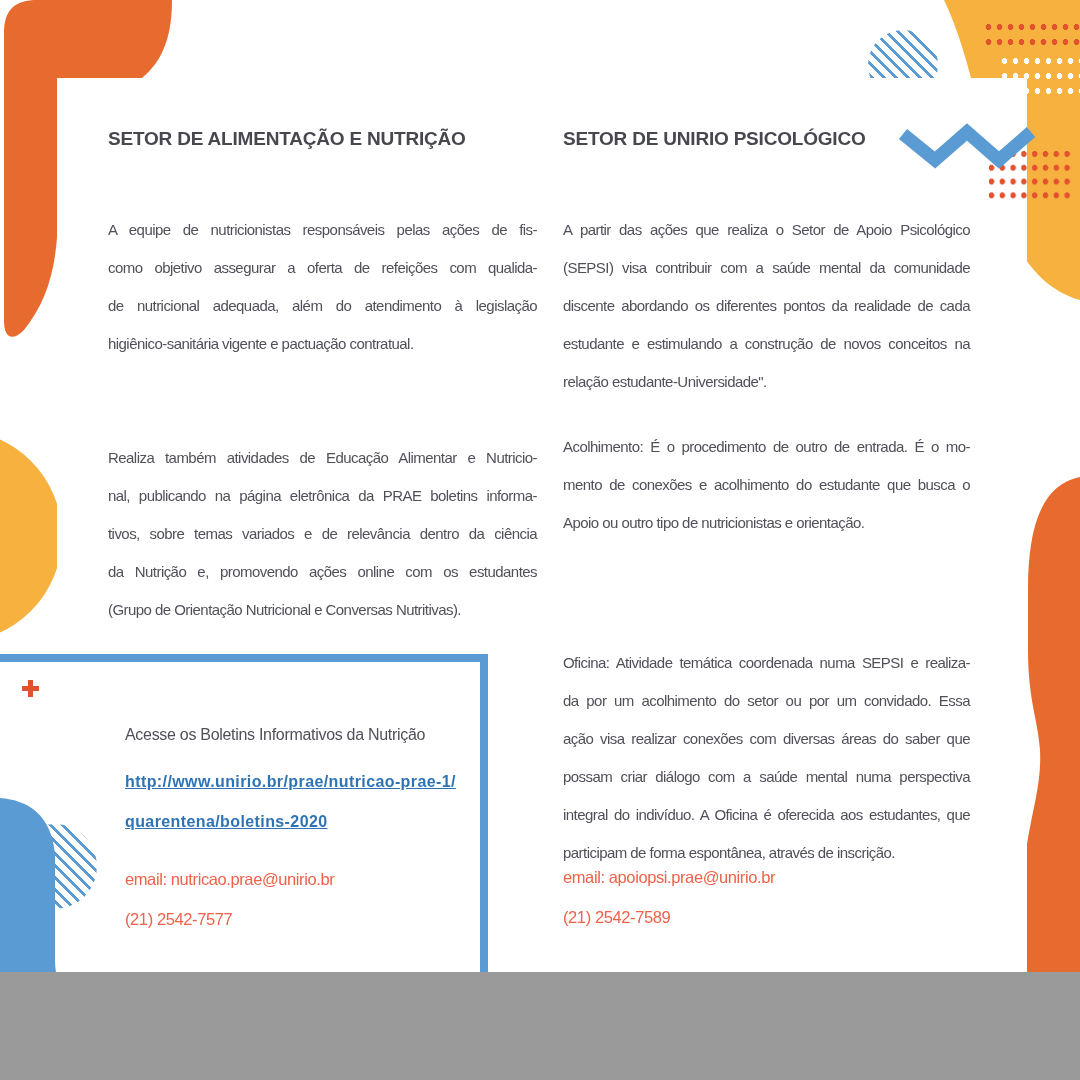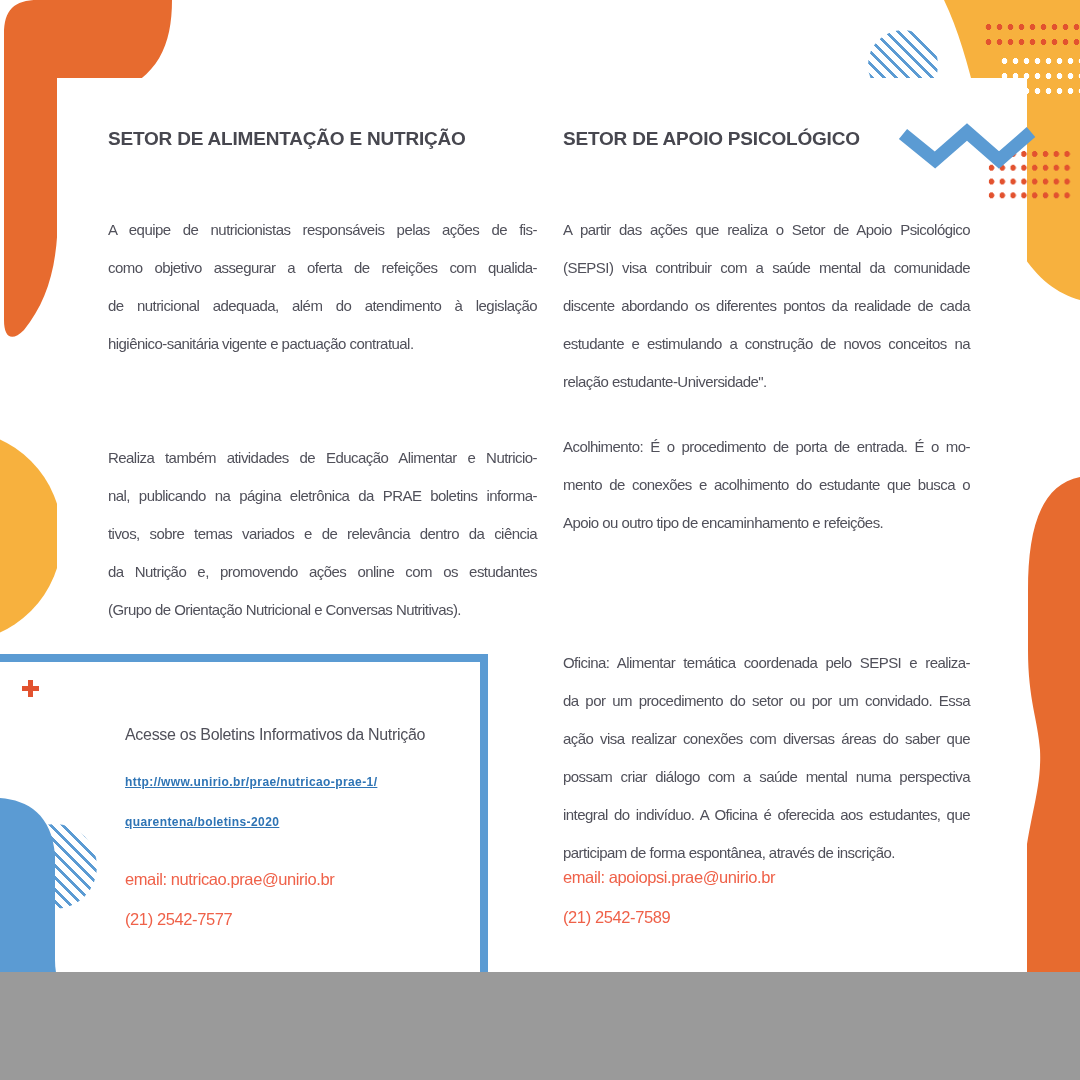--- a/index.html
+++ b/index.html
@@ -69,21 +69,21 @@
 
   
   .info-box {
     position:absolute; left:-14px; top:654px; width:502px; height:351px;
     border:8px solid #5B9BD3; box-sizing:border-box; z-index:3;
     background:transparent;
   }
   .info-intro { position:absolute; left:125px; top:726px; z-index:4;
     color:#50505A; font-size:16px; letter-spacing:-0.3px; white-space:nowrap; }
   .info-link { position:absolute; left:125px; top:762px; z-index:4;
-    color:#2E74B5; font-size:12px; font-weight:bold; letter-spacing:0.4px;
+    color:#2E74B5; font-size:16px; font-weight:bold; letter-spacing:0.4px;
     text-decoration:underline; }
   .info-link .link-line { line-height:40px; white-space:nowrap; }
 </style>
 </head>
 <body>
 
 <div class="canvas">
 
   <svg class="blob-layer" width="1080" height="1080" viewBox="0 0 1080 1080">
     <path d="M 172,0 C 172,45 158,78 112,94 C 80,105 62,120 58,150 L 58,210 C 58,265 48,300 24,330 C 12,342 4,338 4,320 L 4,34 C 4,10 14,0 38,0 Z" fill="#E76B2F"></path>
@@ -123,36 +123,36 @@
 
   <div class="info-box"></div>
   <div class="info-intro">Acesse os Boletins Informativos da Nutrição</div>
   <a class="info-link" href="#">
     <span class="link-line" style="display:block">http://www.unirio.br/prae/nutricao-prae-1/</span>
     <span class="link-line" style="display:block">quarentena/boletins-2020</span>
   </a>
   <div class="contact" style="left:125px; top:870px">email: nutricao.prae@unirio.br</div>
   <div class="contact" style="left:125px; top:910px">(21) 2542-7577</div>
 
-  <h2 class="heading col-right-x" style="z-index:3">SETOR DE APOIO PSICOLÓGICO</h2>
+  <h2 class="heading col-right-x" style="z-index:3">SETOR DE UNIRIO PSICOLÓGICO</h2>
   <div class="para w-right col-right-x" style="top:211px; z-index:3">
       <div class="line">A partir das ações que realiza o Setor de Apoio Psicológico</div>
       <div class="line">(SEPSI) visa contribuir com a saúde mental da comunidade</div>
       <div class="line">discente abordando os diferentes pontos da realidade de cada</div>
       <div class="line">estudante e estimulando a construção de novos conceitos na</div>
       <div class="line line-last">relação estudante-Universidade".</div>
     </div>
   <div class="para w-right col-right-x" style="top:428px; z-index:3">
-      <div class="line">Acolhimento: É o procedimento de porta de entrada. É o mo-</div>
+      <div class="line">Acolhimento: É o procedimento de outro de entrada. É o mo-</div>
       <div class="line">mento de conexões e acolhimento do estudante que busca o</div>
-      <div class="line line-last">Apoio ou outro tipo de encaminhamento e refeições.</div>
+      <div class="line line-last">Apoio ou outro tipo de nutricionistas e orientação.</div>
     </div>
   <div class="para w-right col-right-x" style="top:644px; z-index:3">
-      <div class="line">Oficina: Alimentar temática coordenada pelo SEPSI e realiza-</div>
-      <div class="line">da por um procedimento do setor ou por um convidado. Essa</div>
+      <div class="line">Oficina: Atividade temática coordenada numa SEPSI e realiza-</div>
+      <div class="line">da por um acolhimento do setor ou por um convidado. Essa</div>
       <div class="line">ação visa realizar conexões com diversas áreas do saber que</div>
       <div class="line">possam criar diálogo com a saúde mental numa perspectiva</div>
       <div class="line">integral do indivíduo. A Oficina é oferecida aos estudantes, que</div>
       <div class="line line-last">participam de forma espontânea, através de inscrição.</div>
     </div>
   <div class="contact" style="left:563px; top:868px">email: apoiopsi.prae@unirio.br</div>
   <div class="contact" style="left:563px; top:908px">(21) 2542-7589</div>
 
 </div>
 

